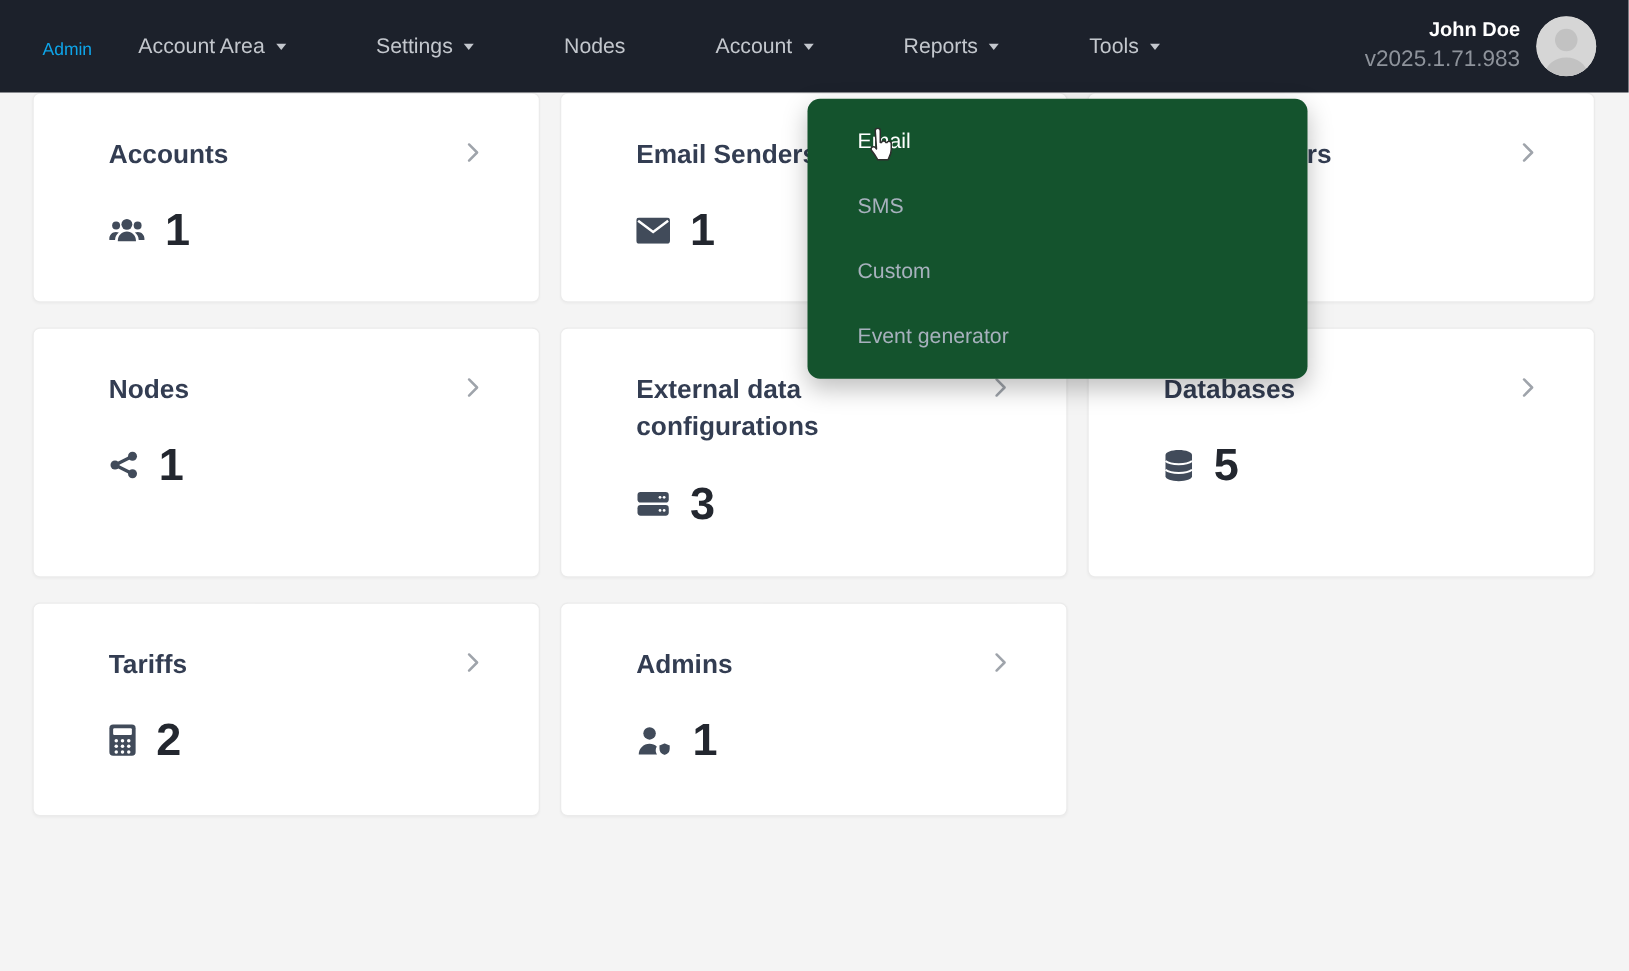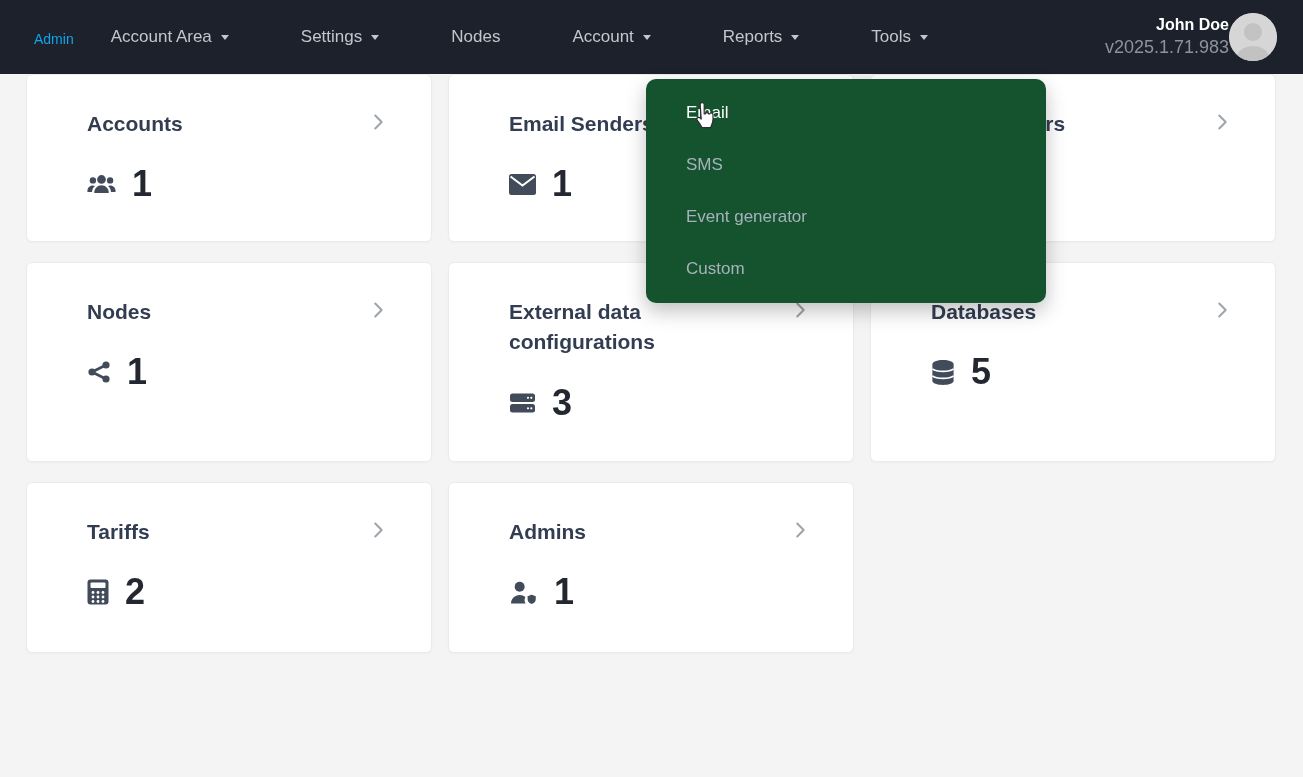--- a/index.html
+++ b/index.html
@@ -54,21 +54,21 @@
   }
   .caret-down {
     width:0; height:0;
     border-left:4.5px solid transparent;
     border-right:4.5px solid transparent;
     border-top:5px solid #c3c7cd;
     margin-left:9px;
     display:inline-block;
   }
 
-  .user-block { margin-left:auto; display:flex; align-items:center; }
+  .user-block { margin-left:auto; display:flex; align-items:center; gap:13px; }
   .user-text { text-align:right; }
   .user-name { color:#ffffff; font-size:16px; font-weight:bold; line-height:1.3; }
   .user-version { color:#8e939b; font-size:18px; line-height:1.3; }
   .avatar {
     width:48px; height:48px;
     border-radius:50%;
     background:#d6d6d6;
     overflow:hidden;
     display:flex; align-items:flex-end; justify-content:center;
     cursor:pointer;
@@ -184,22 +184,22 @@
         <circle cx="24" cy="19" r="9" fill="#c2c2c2"></circle>
         <path d="M6 48c2-10 9-15 18-15s16 5 18 15z" fill="#c2c2c2"></path>
       </svg>
     </div>
   </div>
 </header>
 
 <div class="dropdown">
   <div class="dropdown-item hovered">Email</div>
   <div class="dropdown-item">SMS</div>
+  <div class="dropdown-item">Custom</div>
   <div class="dropdown-item">Event generator</div>
-  <div class="dropdown-item">Custom</div>
 </div>
 
 <div class="cursor">
   <svg width="25" height="29" viewBox="0 0 25 29">
     <path d="M9.2 2.6c0-1.1.9-2 2-2s2 .9 2 2V12h1c.2-.7.9-1.3 1.7-1.3.9 0 1.6.5 1.8 1.3h.9c.2-.6.9-1.1 1.6-1.1 1 0 1.8.8 1.8 1.8v4.6c0 3.3-1 5.2-1.9 7l-.6 1.4h-8.4l-.8-1.5c-.7-1.3-2.9-4.4-4-5.8-.7-.9-.5-2.1.4-2.7.8-.5 1.9-.4 2.6.4l.9 1z" fill="#ffffff" stroke="#2e2e2e" stroke-width="1.2" stroke-linejoin="round"></path>
   </svg>
 </div>
 
 <main class="main">
 

